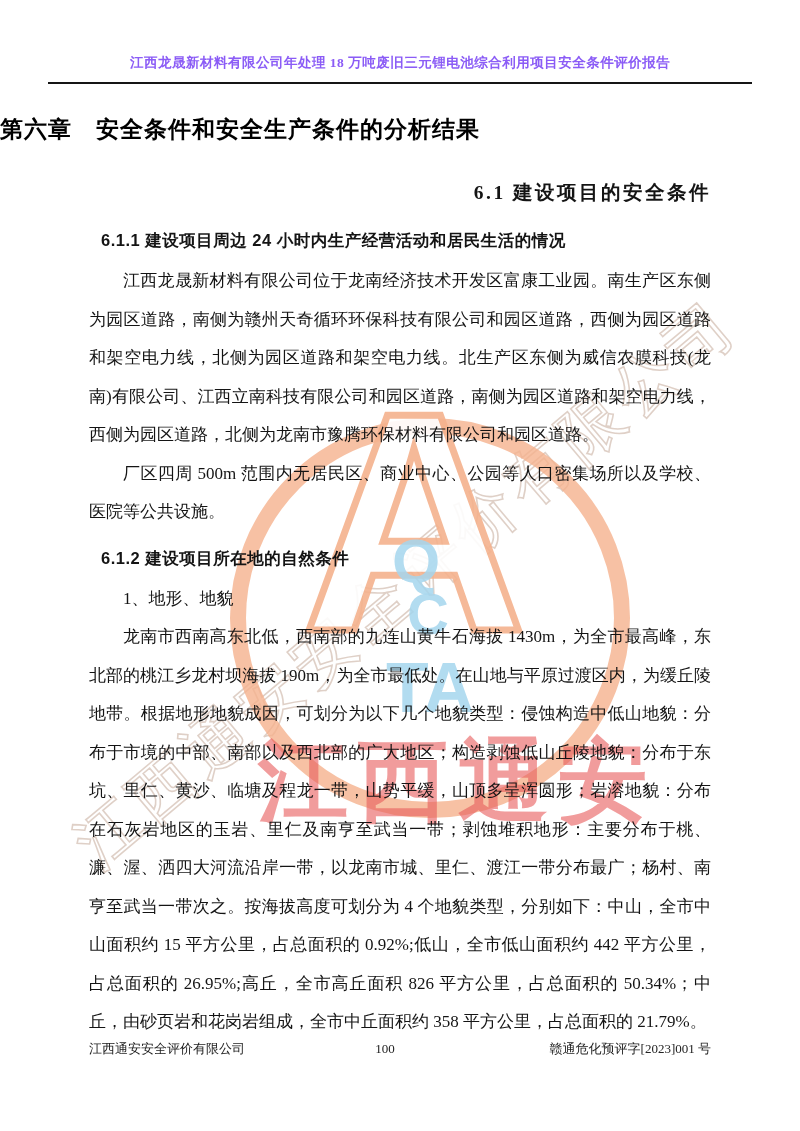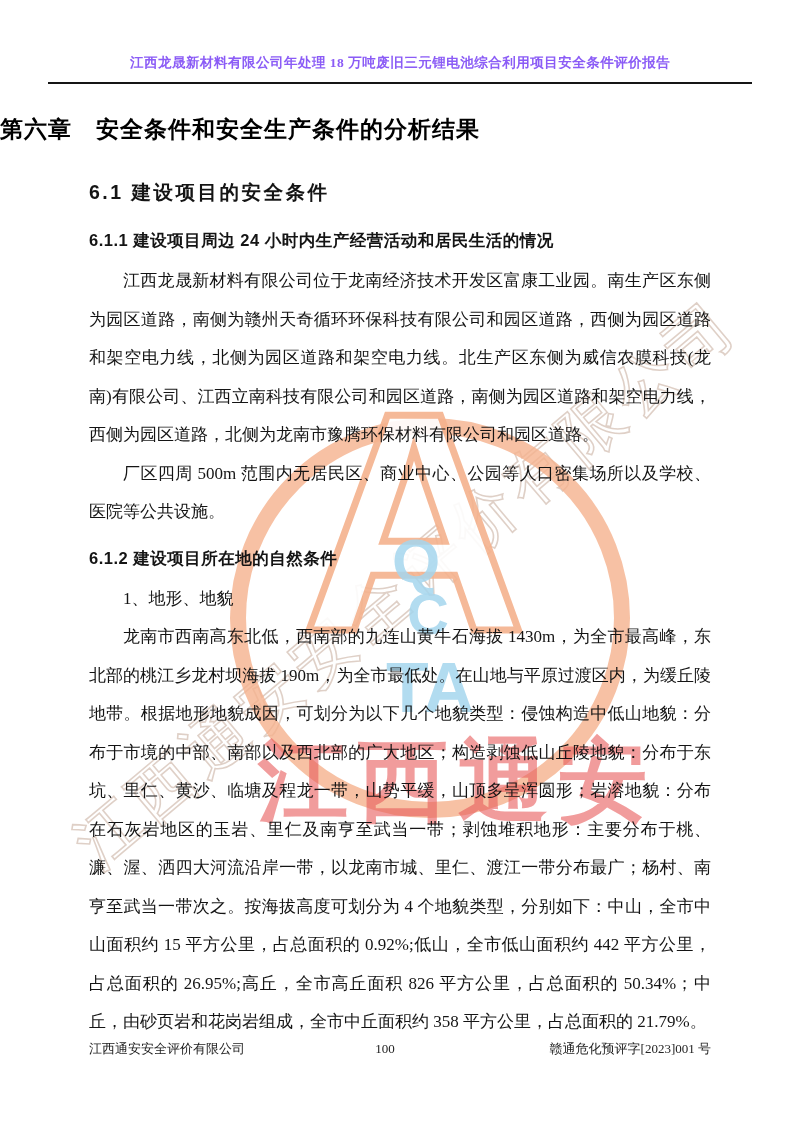--- a/index.html
+++ b/index.html
@@ -34,28 +34,30 @@
     font-family:"Liberation Sans", sans-serif;
     letter-spacing:1px;
     color:#000;
   }
   .inner { margin:0 89px; }
   .sec-61 {
     margin-top:34px;
     font-size:19.5px;
     font-weight:bold;
     letter-spacing:2.5px;
-    font-family:Liberation Sans, sans-serif;
+    font-family:Liberation Serif, serif;
+    text-align:right;
   }
   .sec-611, .sec-612 {
     margin-top:24px;
     font-size:16.5px;
     font-weight:bold;
     font-family:"Liberation Sans", sans-serif;
     letter-spacing:0.5px;
+    margin-left:12px;
   }
   .sec-612 { margin-top:16px; }
   .para {
     margin:0;
     margin-top:10px;
     font-size:17px;
     line-height:38.5px;
     text-align:justify;
     text-indent:2em;
     word-break:break-all;

